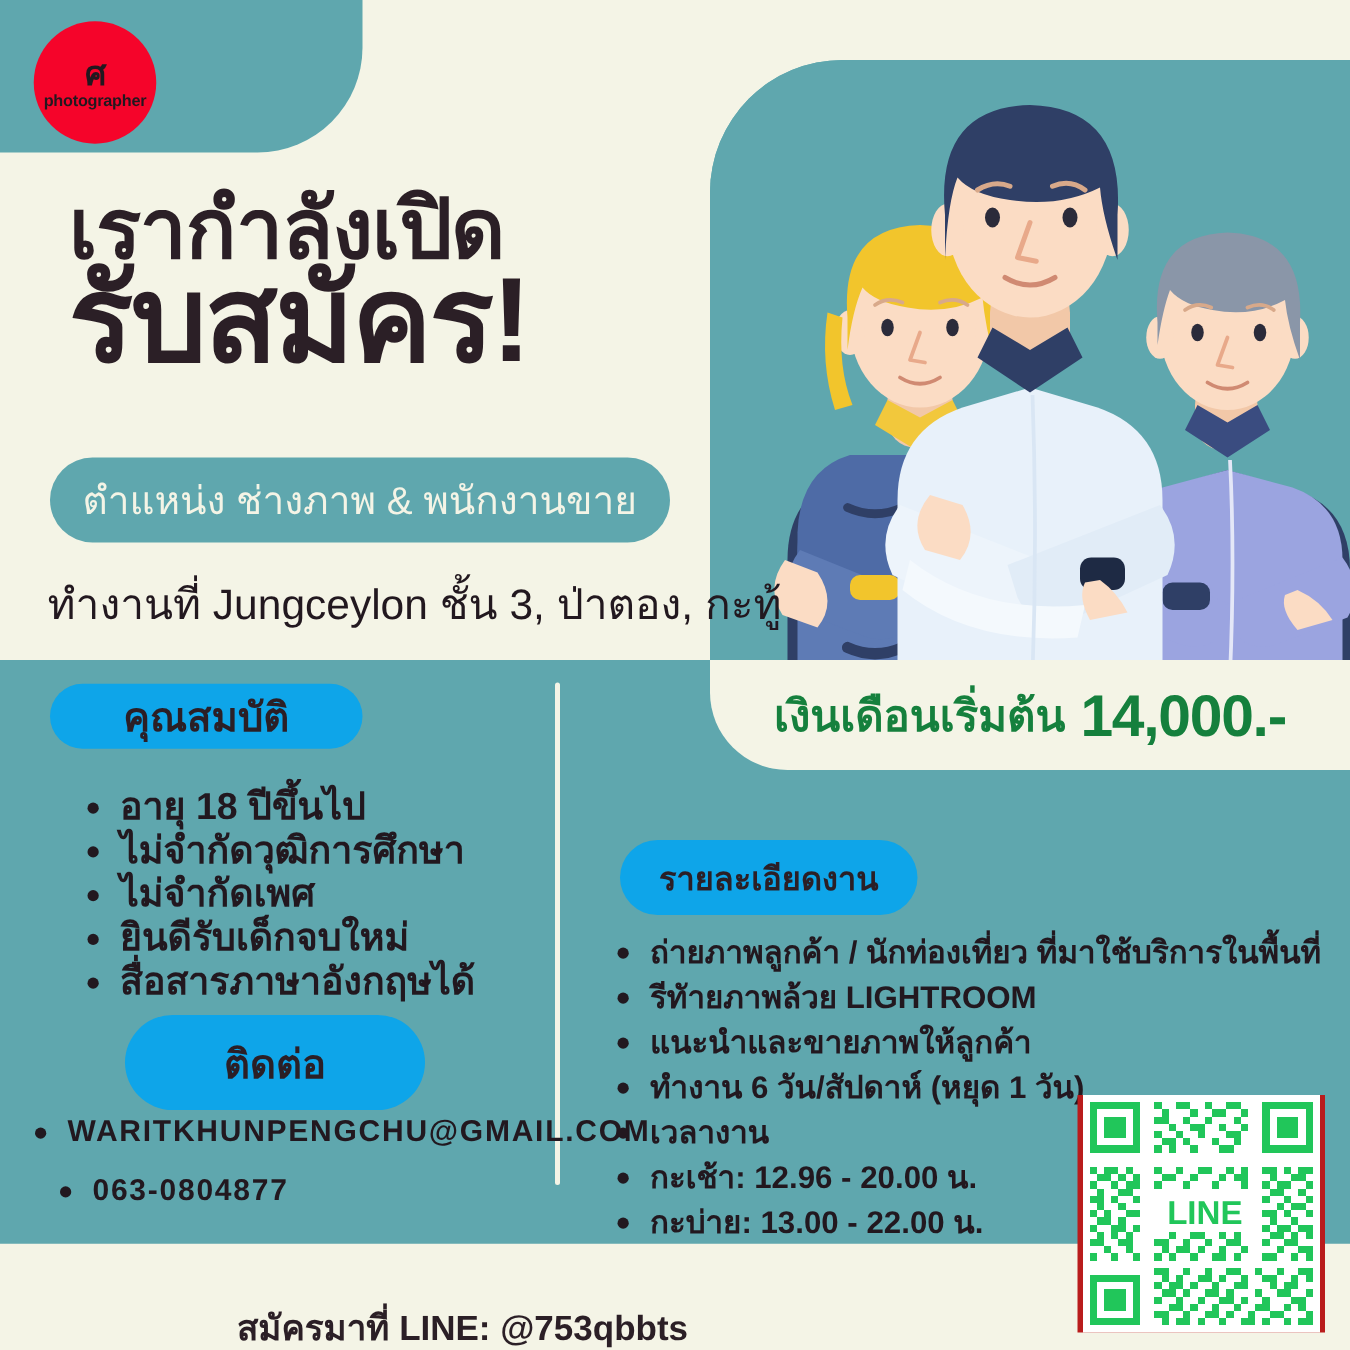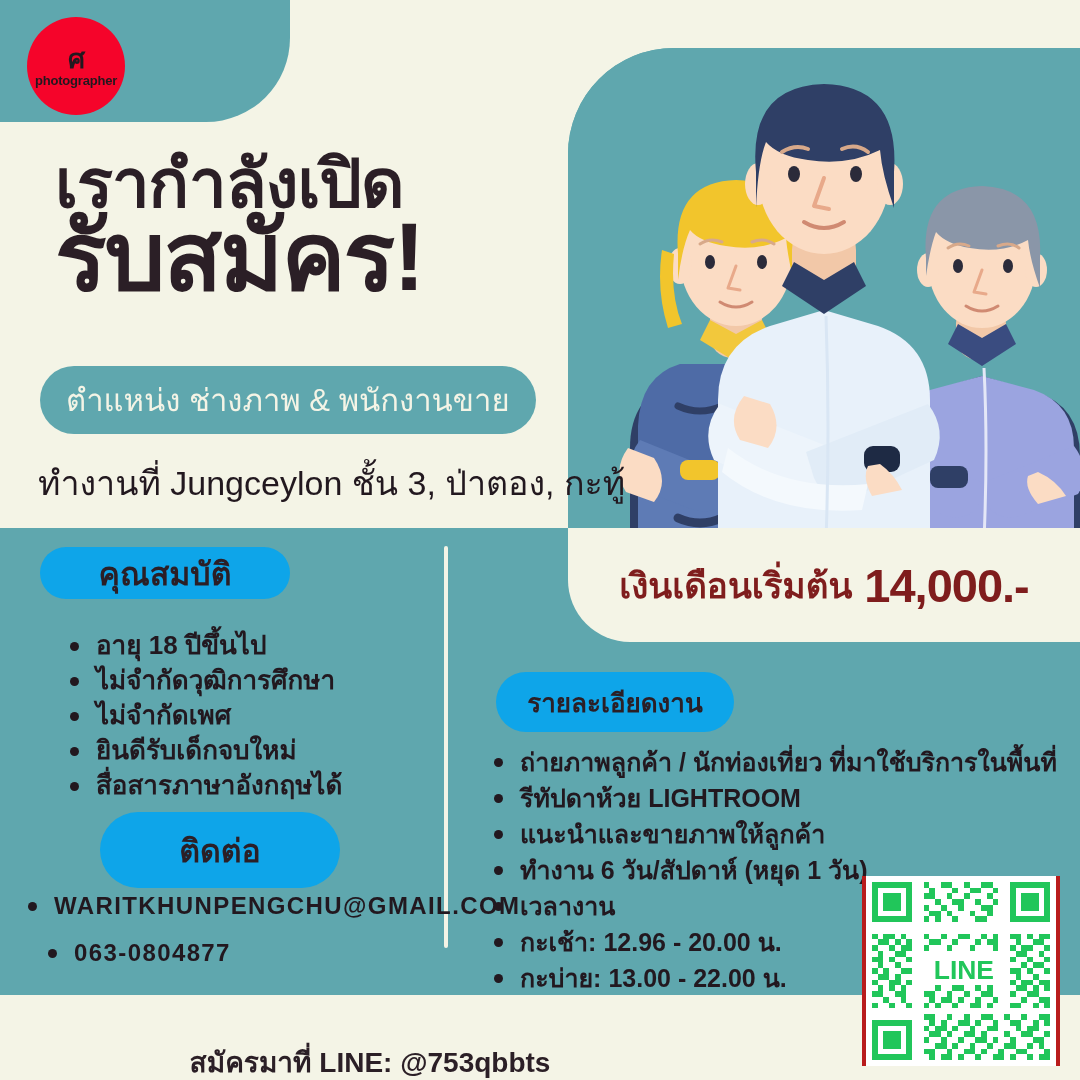--- a/index.html
+++ b/index.html
@@ -95,25 +95,25 @@
   
   .teal-body {
     position:absolute; left:0; top:528px;
     width:1080px; height:467px;
     background:#5FA7AE;
   }
 
   
   .salary {
     position:absolute; left:568px; top:528px;
-    width:512px; height:114px;
+    width:512px; height:88px;
     background:#F4F4E6;
     border-bottom-left-radius:62px;
     display:flex; align-items:center; justify-content:center;
-    color:#7f1d1d;
+    color:#15803d;
   }
   .salary .label { font-size:35px; font-weight:800; }
   .salary .amount { font-size:47px; font-weight:800; margin-left:12px; letter-spacing:-1px; }
 
   
   .divider {
     position:absolute; left:444px; top:546px;
     width:4px; height:402px;
     background:#F4F4E6;
     border-radius:2px;
@@ -142,21 +142,21 @@
     white-space:nowrap;
   }
   ul.blist li::before {
     content:"";
     position:absolute; left:8px; top:50%;
     width:9px; height:9px; margin-top:-4px;
     background:#22181F; border-radius:50%;
   }
 
   .list-qual { left:62px; top:628px; }
-  .list-qual li { font-size:26px; line-height:35px; }
+  .list-qual li { font-size:30px; line-height:35px; }
 
   .list-contact { left:20px; top:882px; }
   .list-contact li { font-size:24px; line-height:47px; letter-spacing:1.4px; }
   .list-contact li.phone { padding-left:54px; }
   .list-contact li.phone::before { left:28px; }
 
   .list-job { left:486px; top:744px; }
   .list-job li { font-size:25px; line-height:36px; }
 
   
@@ -312,21 +312,21 @@
 
   <div class="pill pill-contact">ติดต่อ</div>
   <ul class="blist list-contact">
     <li>WARITKHUNPENGCHU@GMAIL.COM</li>
     <li class="phone">063-0804877</li>
   </ul>
 
   <div class="pill pill-jobdetails">รายละเอียดงาน</div>
   <ul class="blist list-job">
     <li>ถ่ายภาพลูกค้า / นักท่องเที่ยว ที่มาใช้บริการในพื้นที่</li>
-    <li>รีทัปดาห้วย LIGHTROOM</li>
+    <li>รีทัายภาพล้วย LIGHTROOM</li>
     <li>แนะนำและขายภาพให้ลูกค้า</li>
     <li>ทำงาน 6 วัน/สัปดาห์ (หยุด 1 วัน)</li>
     <li>เวลางาน</li>
     <li>กะเช้า: 12.96 - 20.00 น.</li>
     <li>กะบ่าย: 13.00 - 22.00 น.</li>
   </ul>
 
   <div class="qr">
     <svg viewBox="0 0 33 33" shape-rendering="crispEdges" xmlns="http://www.w3.org/2000/svg">
       <rect width="33" height="33" fill="#FFFFFF"></rect>

